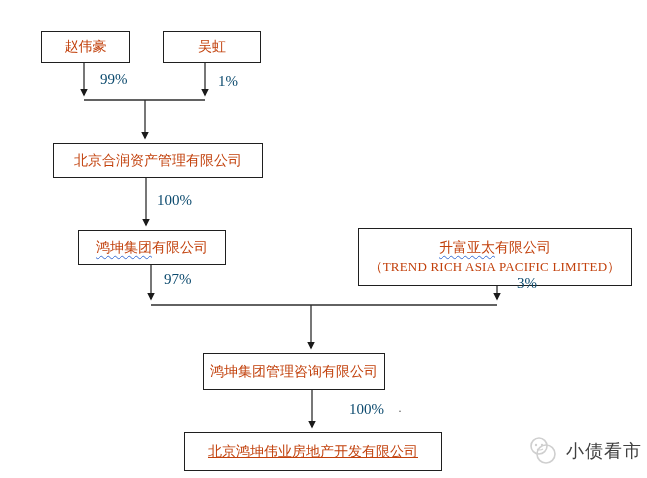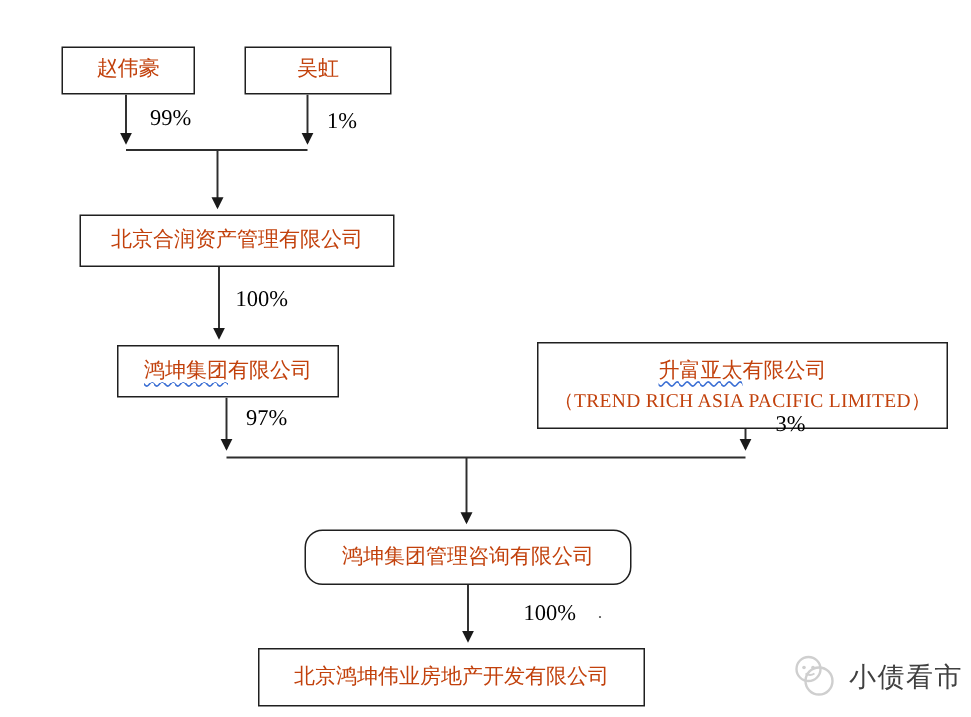--- a/index.html
+++ b/index.html
@@ -40,21 +40,21 @@
   .wavy {
     text-decoration: underline;
     text-decoration-style: wavy;
     text-decoration-color: #3b6fd4;
     text-decoration-thickness: 1px;
     text-underline-offset: 3px;
   }
   .pct {
     position: absolute;
     font-size: 15px;
-    color: #000000;
+    color: #0c4a6e;
     font-family: "Liberation Serif", "DejaVu Serif", serif;
   }
   .stray {
     position: absolute;
     font-size: 12px;
     color: #555555;
   }
   .watermark {
     position: absolute;
     left: 528px;
@@ -116,23 +116,23 @@
     </span>
   </div>
 
   <div class="node two-line" style="left:358px; top:208px; width:274px; height:58px;">
     <span>
       <span class="wavy">升富亚太</span><span>有限公司</span>
     </span>
     <span class="en-line">（TREND RICH ASIA PACIFIC LIMITED）</span>
   </div>
 
-  <div class="node" style="left:203px; top:353px; width:218px; height:37px;border-radius:12px;">鸿坤集团管理咨询有限公司</div>
+  <div class="node" style="left:203px; top:353px; width:182px; height:37px;">鸿坤集团管理咨询有限公司</div>
 
-  <div class="node" style="left:172px; top:432px; width:258px; height:39px;">北京鸿坤伟业房地产开发有限公司</div>
+  <div class="node" style="left:184px; top:432px; width:258px; height:39px;text-decoration:underline;">北京鸿坤伟业房地产开发有限公司</div>
 
   <div class="pct" style="left:100px; top:71px;">99%</div>
 
   <div class="pct" style="left:218px; top:73px;">1%</div>
 
   <div class="pct" style="left:157px; top:192px;">100%</div>
 
   <div class="pct" style="left:164px; top:271px;">97%</div>
 
   <div class="pct" style="left:517px; top:275px;">3%</div>

